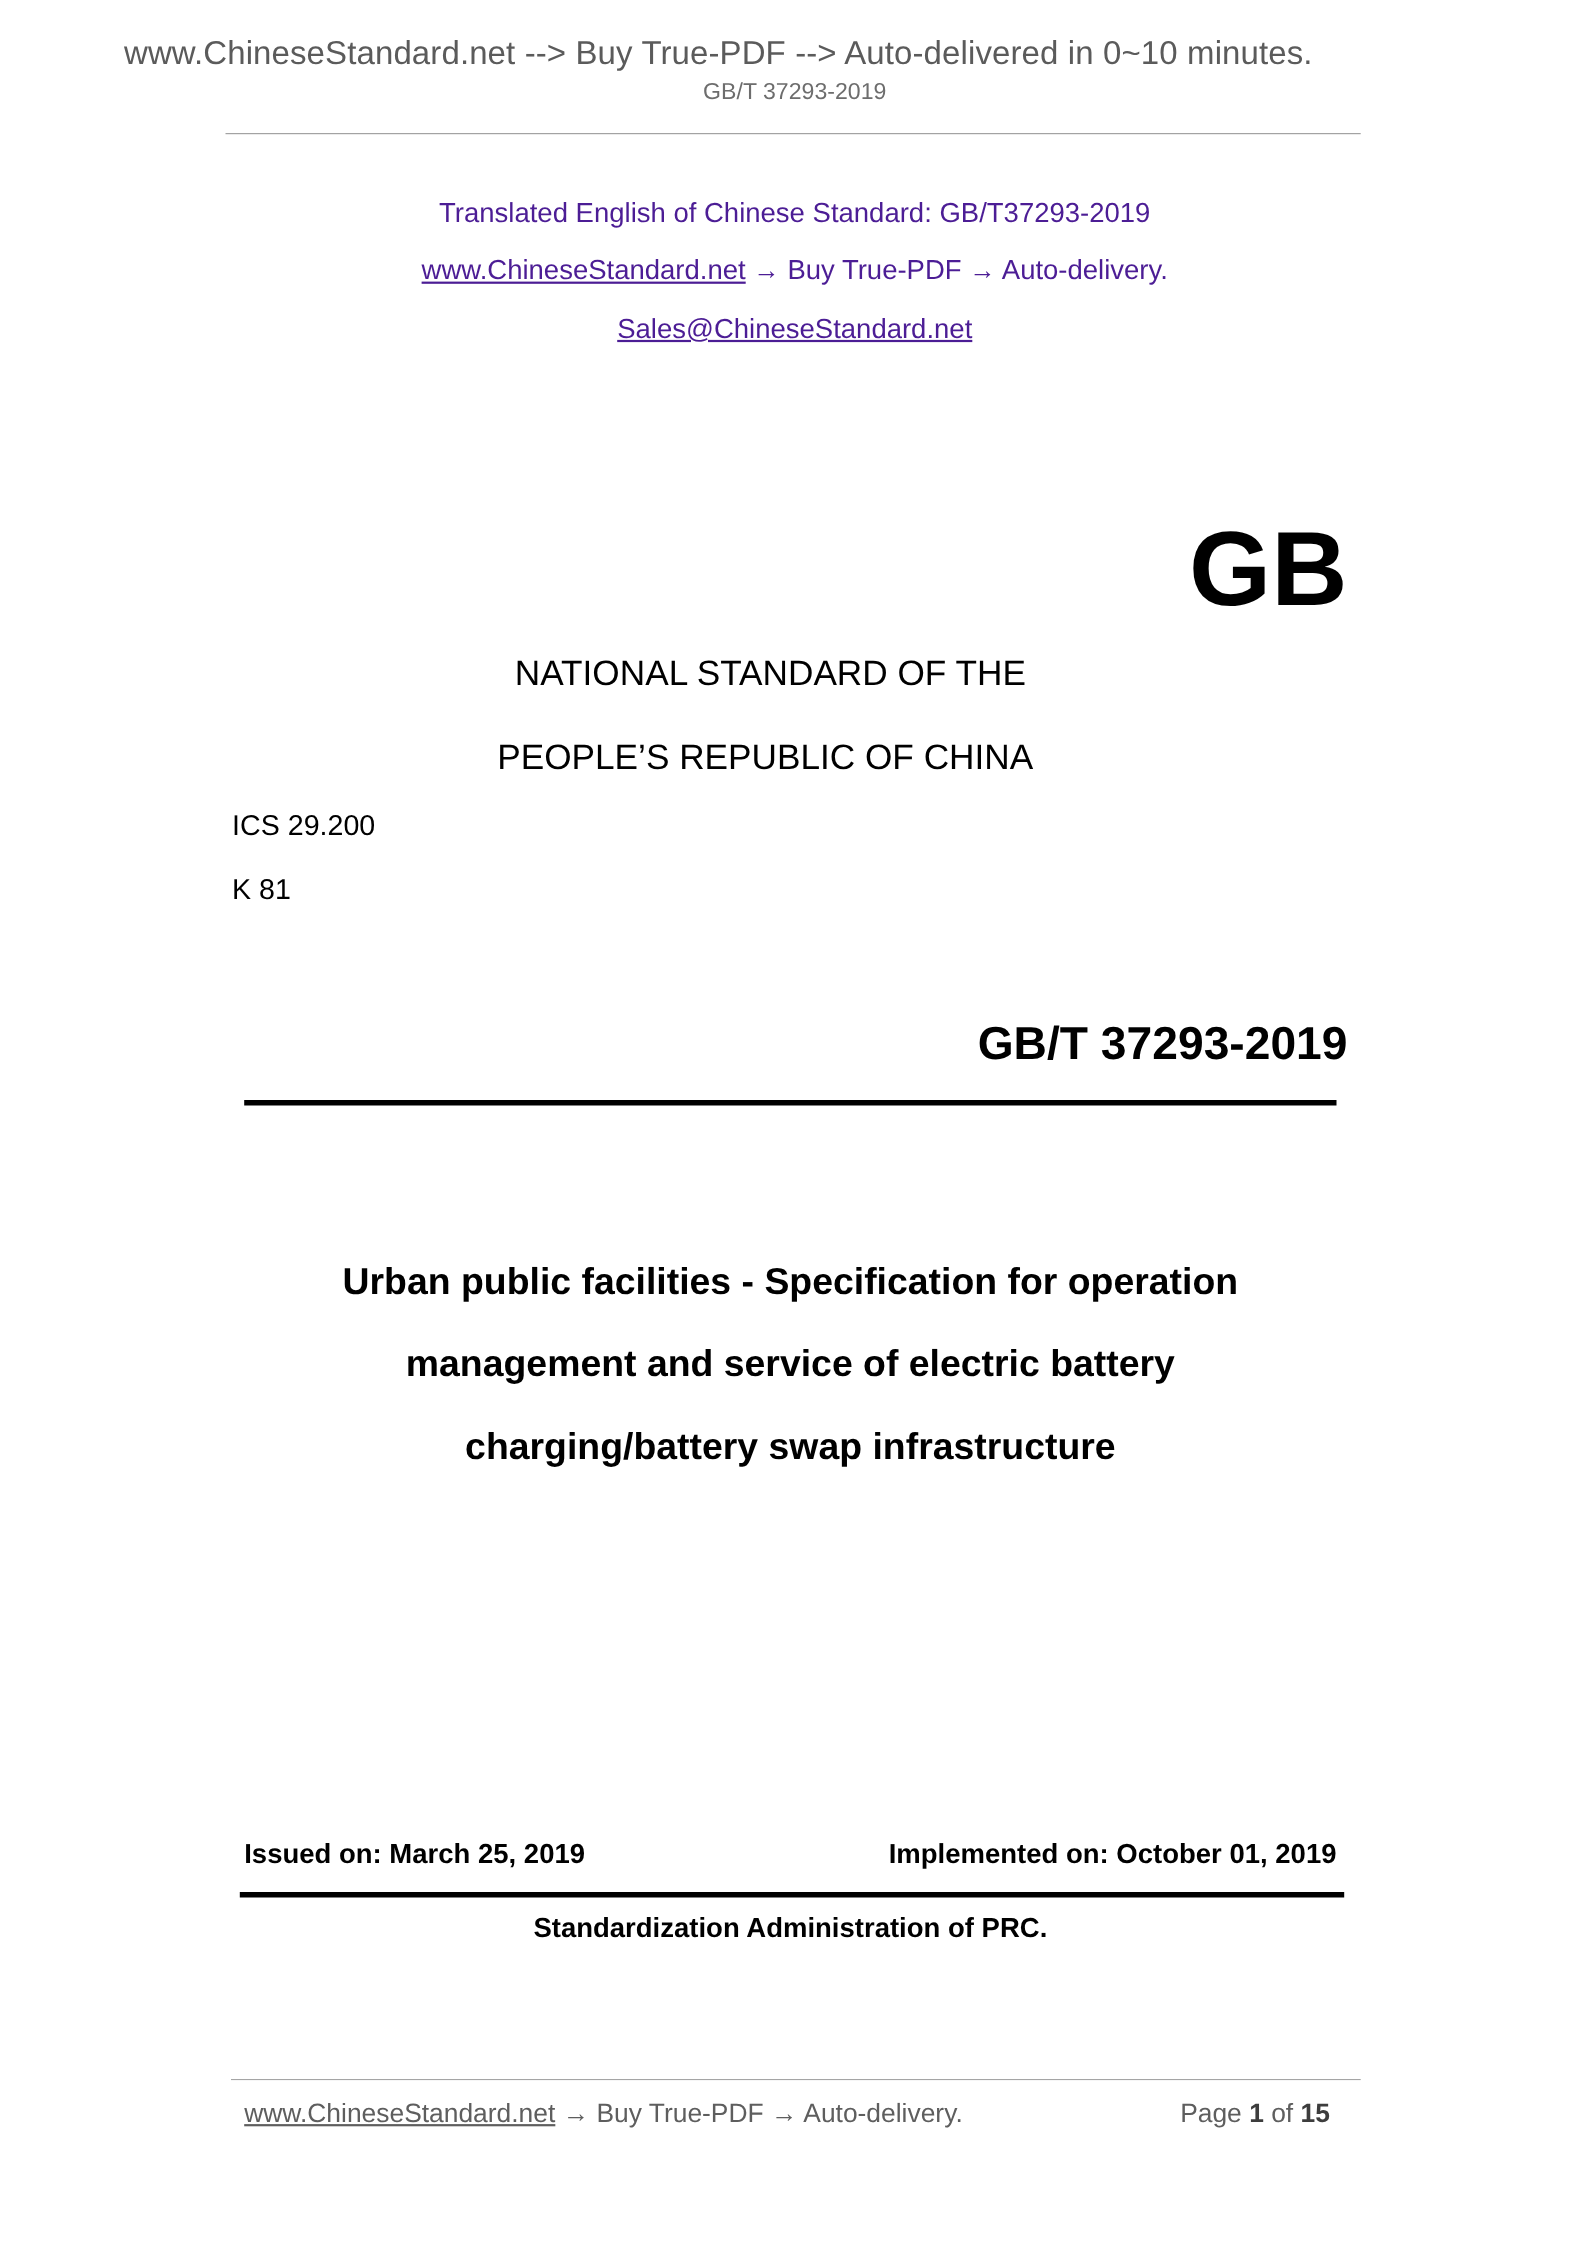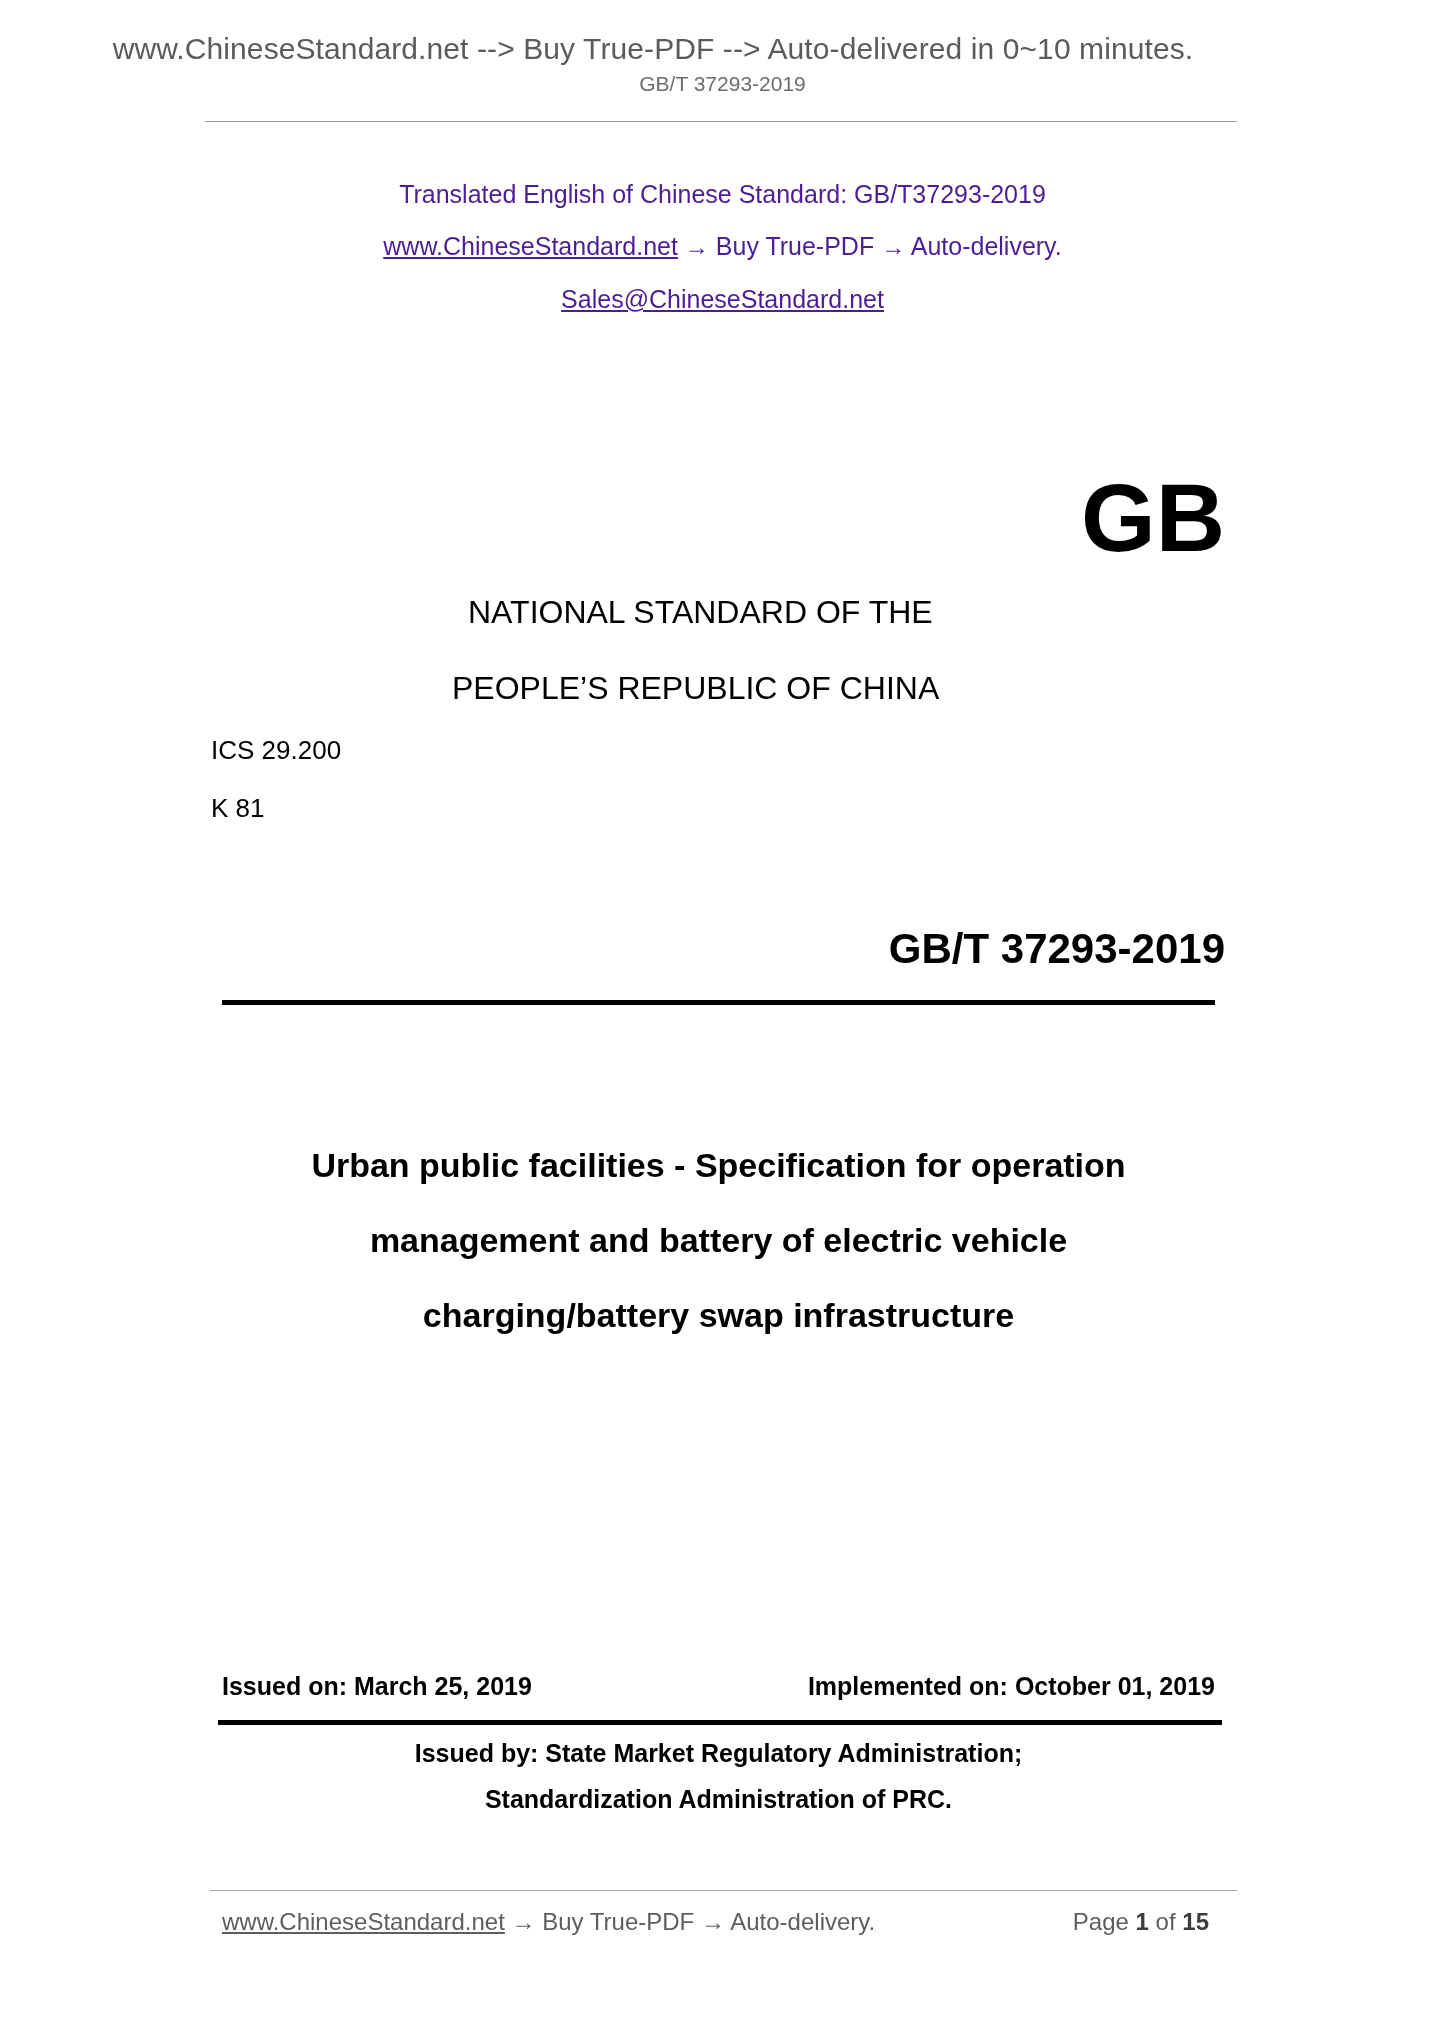--- a/index.html
+++ b/index.html
@@ -253,32 +253,31 @@
   <div class="nat-line2">PEOPLE’S REPUBLIC OF CHINA</div>
 
   <div class="ics">ICS 29.200</div>
   <div class="kcode">K  81</div>
 
   <div class="std-number">GB/T 37293-2019</div>
   <div class="rule-thick-1"></div>
 
   <div class="title-en">
     <div>Urban public facilities - Specification for operation</div>
-    <div>management and battery of electric vehicle</div>
+    <div>management and service of electric battery</div>
     <div>charging/battery swap infrastructure</div>
   </div>
 
   <div class="issue-row">
     <span class="issue-left">Issued on: March 25, 2019</span>
     <span class="issue-right">Implemented on: October 01, 2019</span>
   </div>
   <div class="rule-thick-2"></div>
 
   <div class="issued-by">
-    <div>Issued by: State Market Regulatory Administration;</div>
     <div>Standardization Administration of PRC.</div>
   </div>
 
   <div class="rule-footer"></div>
   <div class="footer">
     <span class="footer-left">
       <span class="u">www.ChineseStandard.net</span>
       <span class="arrow">→</span>
       <span>Buy True-PDF</span>
       <span class="arrow">→</span>

